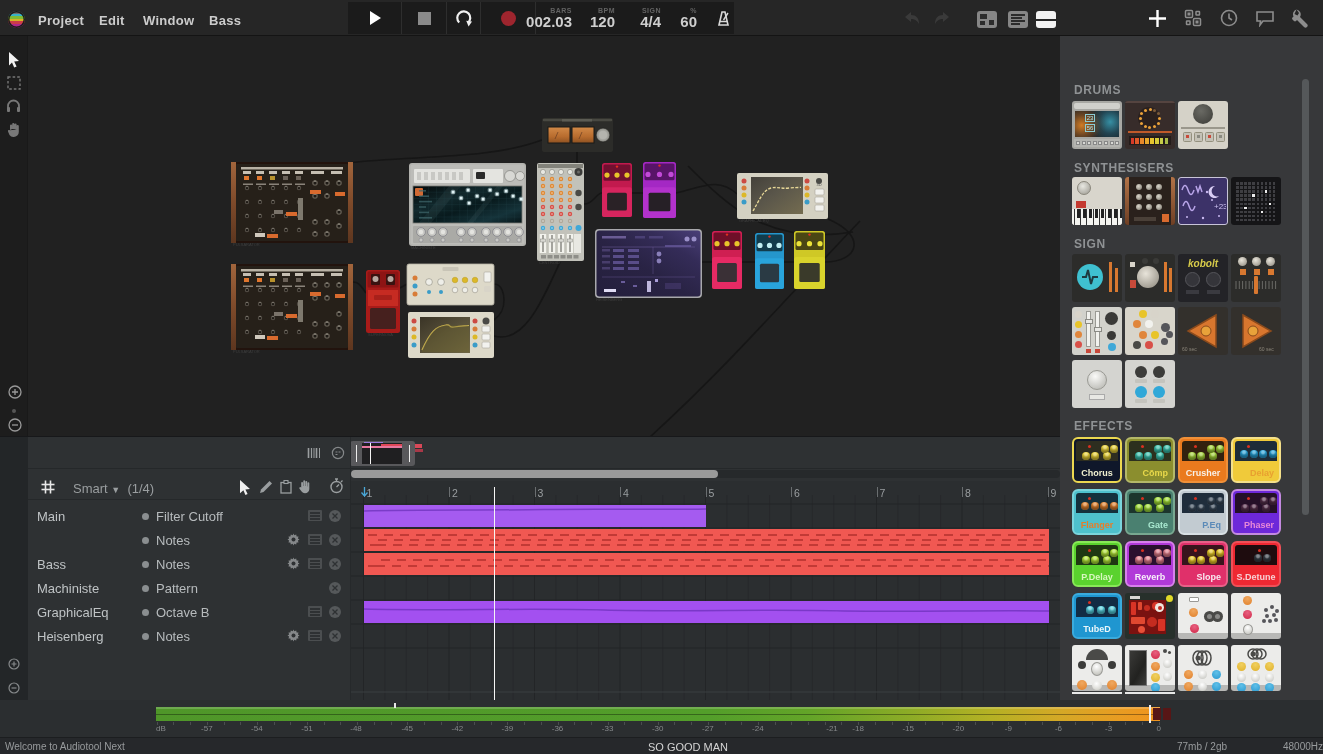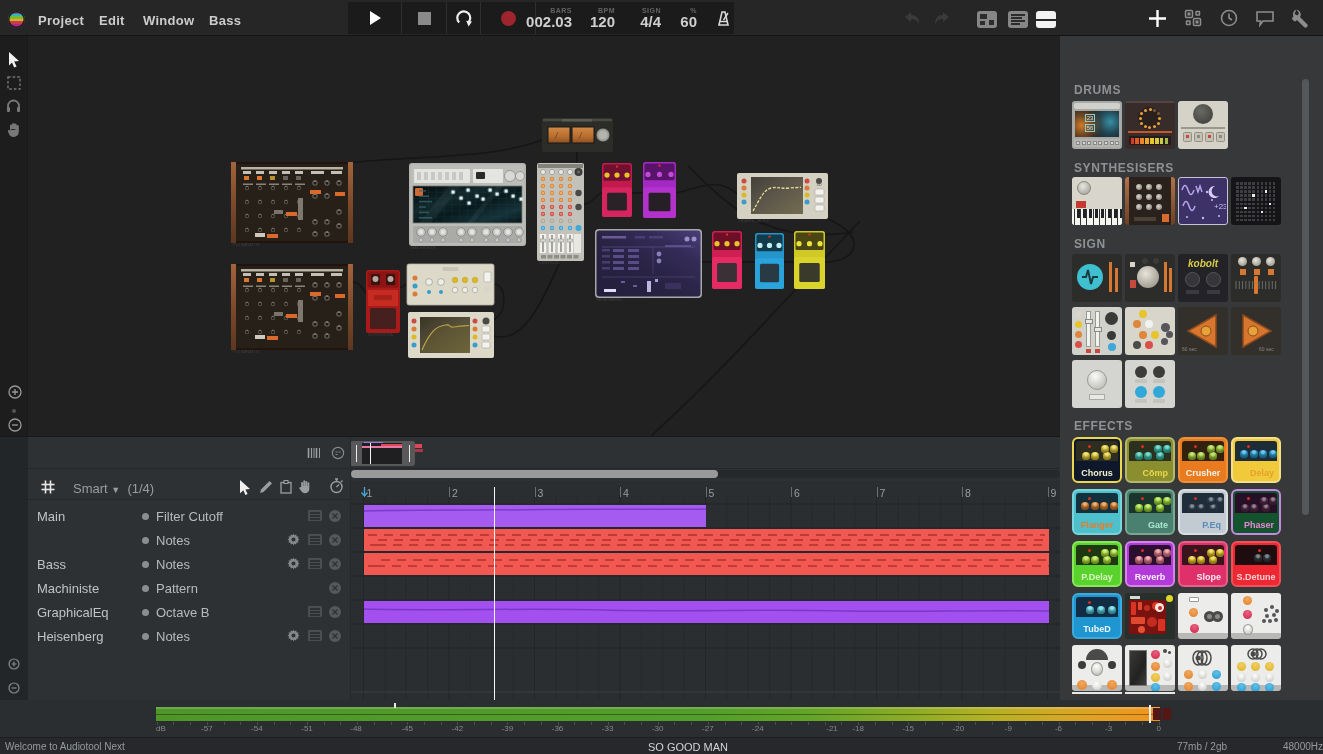--- a/index.html
+++ b/index.html
@@ -1123,21 +1123,21 @@
           <div class="ped-top" style="left:2px;top:2px;width:42px;height:20px;background:#1f2d3b;border-radius:3px 3px 0 0;">
             <div class="knob" style="left:6px;top:10.5px;width:8px;height:8px;background:radial-gradient(circle at 50% 28%,#ffffff66 0 18%,#3a4a5a 40%);background-color:#3a4a5a;box-shadow:inset 0 -3px 3px rgba(0,0,0,0.45);"></div>
             <div class="knob" style="left:15px;top:10.5px;width:8px;height:8px;background:radial-gradient(circle at 50% 28%,#ffffff66 0 18%,#3a4a5a 40%);background-color:#3a4a5a;box-shadow:inset 0 -3px 3px rgba(0,0,0,0.45);"></div>
             <div class="knob" style="left:26.5px;top:10.5px;width:8px;height:8px;background:radial-gradient(circle at 50% 28%,#ffffff66 0 18%,#3a4a5a 40%);background-color:#3a4a5a;box-shadow:inset 0 -3px 3px rgba(0,0,0,0.45);"></div>
             <div class="knob" style="left:25px;top:3.5px;width:8px;height:8px;background:radial-gradient(circle at 50% 28%,#ffffff66 0 18%,#3a4a5a 40%);background-color:#3a4a5a;box-shadow:inset 0 -3px 3px rgba(0,0,0,0.45);"></div>
             <div class="knob" style="left:34px;top:3.5px;width:8px;height:8px;background:radial-gradient(circle at 50% 28%,#ffffff66 0 18%,#3a4a5a 40%);background-color:#3a4a5a;box-shadow:inset 0 -3px 3px rgba(0,0,0,0.45);"></div>
             <div class="abs" style="left:12px;top:3.5px;width:3px;height:3px;border-radius:50%;background:#d83020;"></div>
           </div>
           <div class="ped-name" style="color:#5a8ab8;text-align:right;padding-right:5px;">P.Eq</div>
         </div>
-        <div class="pedal" style="left:171px;top:453px;background:#14532d;border:2px solid #c48ae0;">
+        <div class="pedal" style="left:171px;top:453px;background:#6d28d9;border:2px solid #c48ae0;">
           <div class="ped-top" style="left:2px;top:2px;width:42px;height:20px;background:#251028;border-radius:3px 3px 0 0;">
             <div class="knob" style="left:6px;top:10.5px;width:8px;height:8px;background:radial-gradient(circle at 50% 28%,#ffffff66 0 18%,#58304e 40%);background-color:#58304e;box-shadow:inset 0 -3px 3px rgba(0,0,0,0.45);"></div>
             <div class="knob" style="left:15px;top:10.5px;width:8px;height:8px;background:radial-gradient(circle at 50% 28%,#ffffff66 0 18%,#58304e 40%);background-color:#58304e;box-shadow:inset 0 -3px 3px rgba(0,0,0,0.45);"></div>
             <div class="knob" style="left:26.5px;top:10.5px;width:8px;height:8px;background:radial-gradient(circle at 50% 28%,#ffffff66 0 18%,#58304e 40%);background-color:#58304e;box-shadow:inset 0 -3px 3px rgba(0,0,0,0.45);"></div>
             <div class="knob" style="left:25px;top:3.5px;width:8px;height:8px;background:radial-gradient(circle at 50% 28%,#ffffff66 0 18%,#58304e 40%);background-color:#58304e;box-shadow:inset 0 -3px 3px rgba(0,0,0,0.45);"></div>
             <div class="knob" style="left:34px;top:3.5px;width:8px;height:8px;background:radial-gradient(circle at 50% 28%,#ffffff66 0 18%,#58304e 40%);background-color:#58304e;box-shadow:inset 0 -3px 3px rgba(0,0,0,0.45);"></div>
             <div class="abs" style="left:12px;top:3.5px;width:3px;height:3px;border-radius:50%;background:#d83020;"></div>
           </div>
           <div class="ped-name" style="color:#e888d8;text-align:right;padding-right:5px;">Phaser</div>
         </div>

